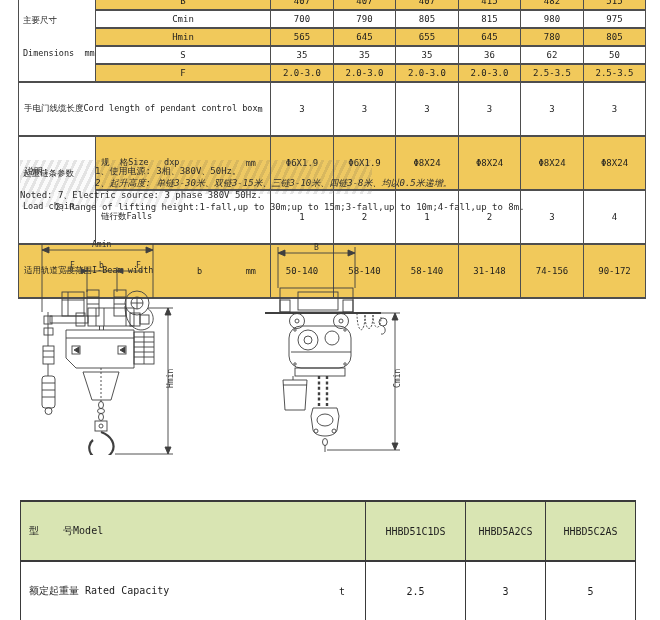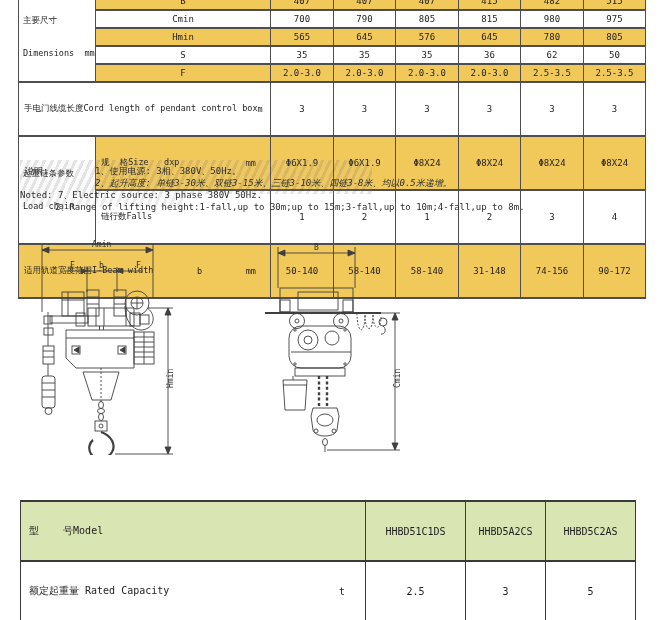--- a/index.html
+++ b/index.html
@@ -67,21 +67,21 @@
       <td>790</td>
       <td>805</td>
       <td>815</td>
       <td>980</td>
       <td>975</td>
     </tr>
     <tr style="height:18px">
       <td class="y">Hmin</td>
       <td class="y">565</td>
       <td class="y">645</td>
-      <td class="y">576</td>
+      <td class="y">655</td>
       <td class="y">645</td>
       <td class="y">780</td>
       <td class="y">805</td>
     </tr>
     <tr style="height:18px">
       <td>S</td>
       <td>35</td>
       <td>35</td>
       <td>35</td>
       <td>36</td>

